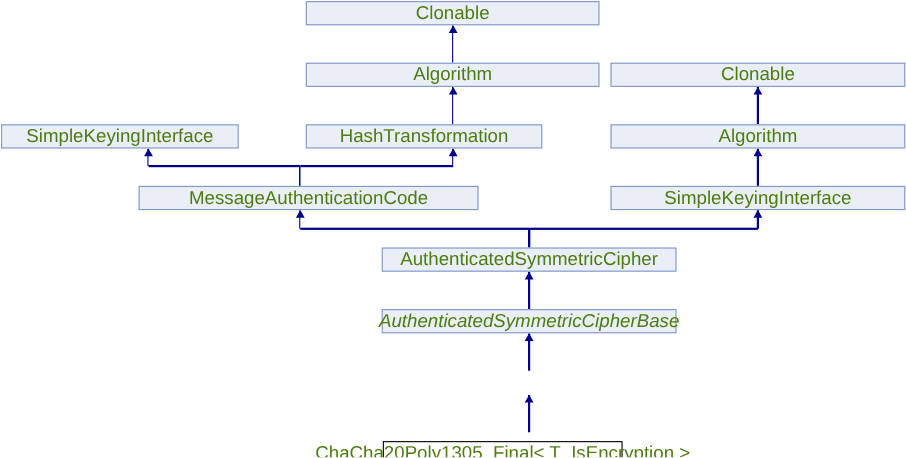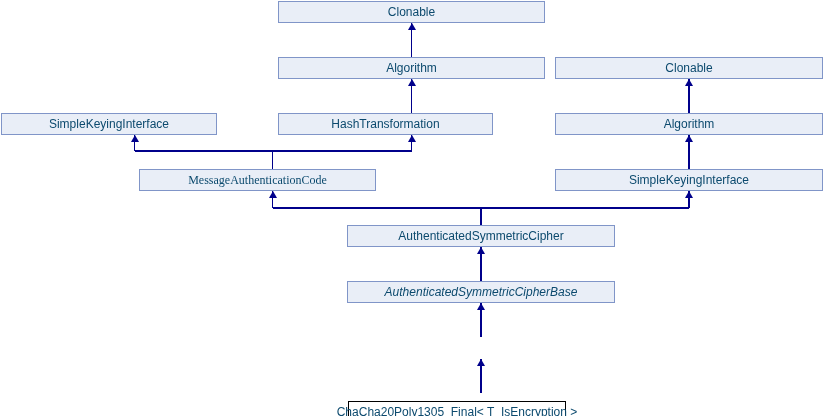--- a/index.html
+++ b/index.html
@@ -13,22 +13,22 @@
     width: 824px;
     height: 416px;
     background: #ffffff;
     overflow: hidden;
   }
   .class-node {
     position: absolute;
     box-sizing: border-box;
     border: 1px solid #8095c8;
     background: #e9eef7;
-    color: #0c4a6e;
-    font-size: 12px;
+    color: #4d7c0f;
+    font-size: 17px;
     display: flex;
     align-items: center;
     justify-content: center;
     white-space: nowrap;
     cursor: pointer;
   }
   .class-node.current {
     border: 1px solid #000000;
     background: #ffffff;
     cursor: default;
@@ -79,18 +79,18 @@
     <div class="edge-seg" style="left: 688.25px; top: 79px; width: 1.5px; height: 34px;"></div>
     <div class="edge-arrow" style="left: 685px; top: 79px;"></div>
     <div class="edge-seg" style="left: 688.25px; top: 135px; width: 1.5px; height: 34px;"></div>
     <div class="edge-arrow" style="left: 685px; top: 135px;"></div>
     <div class="class-node" style="left: 278px; top: 1px; width: 267px; height: 22px;">Clonable</div>
     <div class="class-node" style="left: 278px; top: 57px; width: 267px; height: 22px;">Algorithm</div>
     <div class="class-node" style="left: 555px; top: 57px; width: 268px; height: 22px;">Clonable</div>
     <div class="class-node" style="left: 1px; top: 113px; width: 216px; height: 22px;">SimpleKeyingInterface</div>
     <div class="class-node" style="left: 278px; top: 113px; width: 215px; height: 22px;">HashTransformation</div>
     <div class="class-node" style="left: 555px; top: 113px; width: 268px; height: 22px;">Algorithm</div>
-    <div class="class-node" style="left: 139px; top: 169px; width: 237px; height: 22px; font-family: Liberation Serif, serif;">MessageAuthenticationCode</div>
+    <div class="class-node" style="left: 126px; top: 169px; width: 309px; height: 22px;">MessageAuthenticationCode</div>
     <div class="class-node" style="left: 555px; top: 169px; width: 268px; height: 22px;">SimpleKeyingInterface</div>
     <div class="class-node" style="left: 347px; top: 225px; width: 268px; height: 22px;">AuthenticatedSymmetricCipher</div>
     <div class="class-node" style="left: 347px; top: 281px; width: 268px; height: 22px; font-style: italic;">AuthenticatedSymmetricCipherBase</div>
     <div class="class-node current" style="left: 348px; top: 401px; width: 218px; height: 22px;">ChaCha20Poly1305_Final&lt; T_IsEncryption &gt;</div>
   </div>
 
 </body></html>

